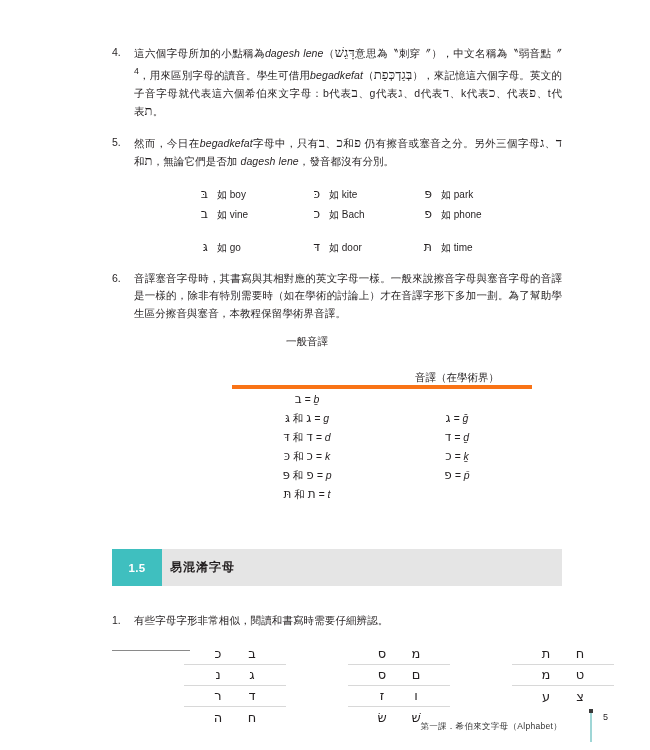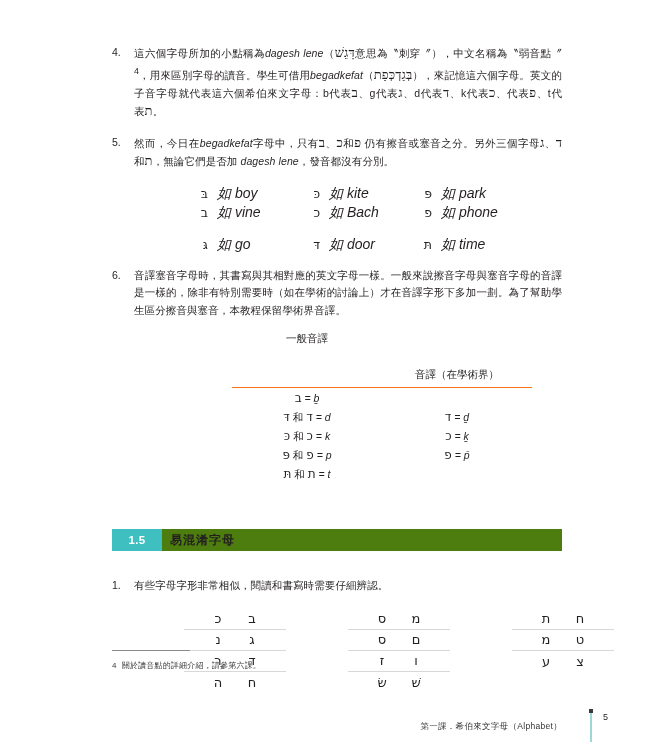--- a/index.html
+++ b/index.html
@@ -71,36 +71,34 @@
     font-family: "DejaVu Sans", sans-serif;
     font-size: 12.5px;
     width: 20px;
     flex: 0 0 20px;
     text-align: right;
     direction: rtl;
     unicode-bidi: isolate;
     padding-right: 2px;
   }
   .ex-text {
-    font-size: 14px;
+    font-size: 10px;
     color: #231f20;
     padding-left: 7px;
-    font-style: italic;
   }
 
   
   .translit {
     margin: 12px 0 0 0;
     padding-left: 120px;
   }
   .tl-head {
     display: flex;
     font-size: 10.5px;
-    padding-bottom: 5px;
-    border-bottom: 1px solid #f97316;
+    border-bottom: 4px solid #f97316;
     width: 300px;
   }
   .tl-head .th1 { width: 150px; flex: 0 0 150px; text-align: center; }
   .tl-head .th2 { width: 150px; flex: 0 0 150px; text-align: center; margin-top: 36px; }
   .tl-row {
     display: flex;
     width: 300px;
     line-height: 18px;
     padding-top: 1px;
   }
@@ -120,22 +118,22 @@
     direction: rtl;
     unicode-bidi: isolate;
   }
   .tl-lat { font-style: italic; font-size: 10.5px; }
 
   
   .section-head {
     display: flex;
     align-items: stretch;
     margin: 46px 0 26px 0;
-    height: 22px;
-    background: #4d7c0f;
+    height: 37px;
+    background: #e5e5e5;
     width: 450px;
   }
   .sh-badge {
     background: #3fbfbf;
     color: #ffffff;
     font-size: 11.5px;
     font-weight: bold;
     width: 50px;
     flex: 0 0 50px;
     display: flex;
@@ -312,20 +310,24 @@
     <div class="translit">
       <div class="tl-head">
         <div class="th1">一般音譯</div>
         <div class="th2">音譯（在學術界）</div>
       </div>
       <div>
           <div class="tl-row">
             <div class="tl-c2"><span class="tl-heb">ב</span> <span class="tl-lat">= ḇ</span></div>
           </div>
           <div class="tl-row">
+            <div class="tl-c1"><span class="tl-heb">גּ</span> <span>和</span> <span class="tl-heb">ג</span> <span class="tl-lat">= g</span></div>
+            <div class="tl-c2"><span class="tl-heb">ג</span> <span class="tl-lat">= ḡ</span></div>
+          </div>
+          <div class="tl-row">
             <div class="tl-c1"><span class="tl-heb">דּ</span> <span>和</span> <span class="tl-heb">ד</span> <span class="tl-lat">= d</span></div>
             <div class="tl-c2"><span class="tl-heb">ד</span> <span class="tl-lat">= ḏ</span></div>
           </div>
           <div class="tl-row">
             <div class="tl-c1"><span class="tl-heb">כּ</span> <span>和</span> <span class="tl-heb">כ</span> <span class="tl-lat">= k</span></div>
             <div class="tl-c2"><span class="tl-heb">כ</span> <span class="tl-lat">= ḵ</span></div>
           </div>
           <div class="tl-row">
             <div class="tl-c1"><span class="tl-heb">פּ</span> <span>和</span> <span class="tl-heb">פ</span> <span class="tl-lat">= p</span></div>
             <div class="tl-c2"><span class="tl-heb">פ</span> <span class="tl-lat">= p̄</span></div>
@@ -396,23 +398,20 @@
             <span class="sim-letter">ע</span>
             <span class="sim-letter">צ</span>
           </div>
         </div>
       </div>
 
   </div>
 
   <div class="footnote">
     <div class="fn-rule"></div>
-    <div class="fn-text">
-      <span class="fn-num">4</span><span>關於讀音點的詳細介紹，請參第六課。</span>
-    </div>
   </div>
 
   <div class="pagefoot">
     <div class="pf-text">第一課．希伯來文字母（Alphabet）</div>
     <div class="pf-sep"></div>
     <div class="pf-num">5</div>
   </div>
 
 </div>
 

